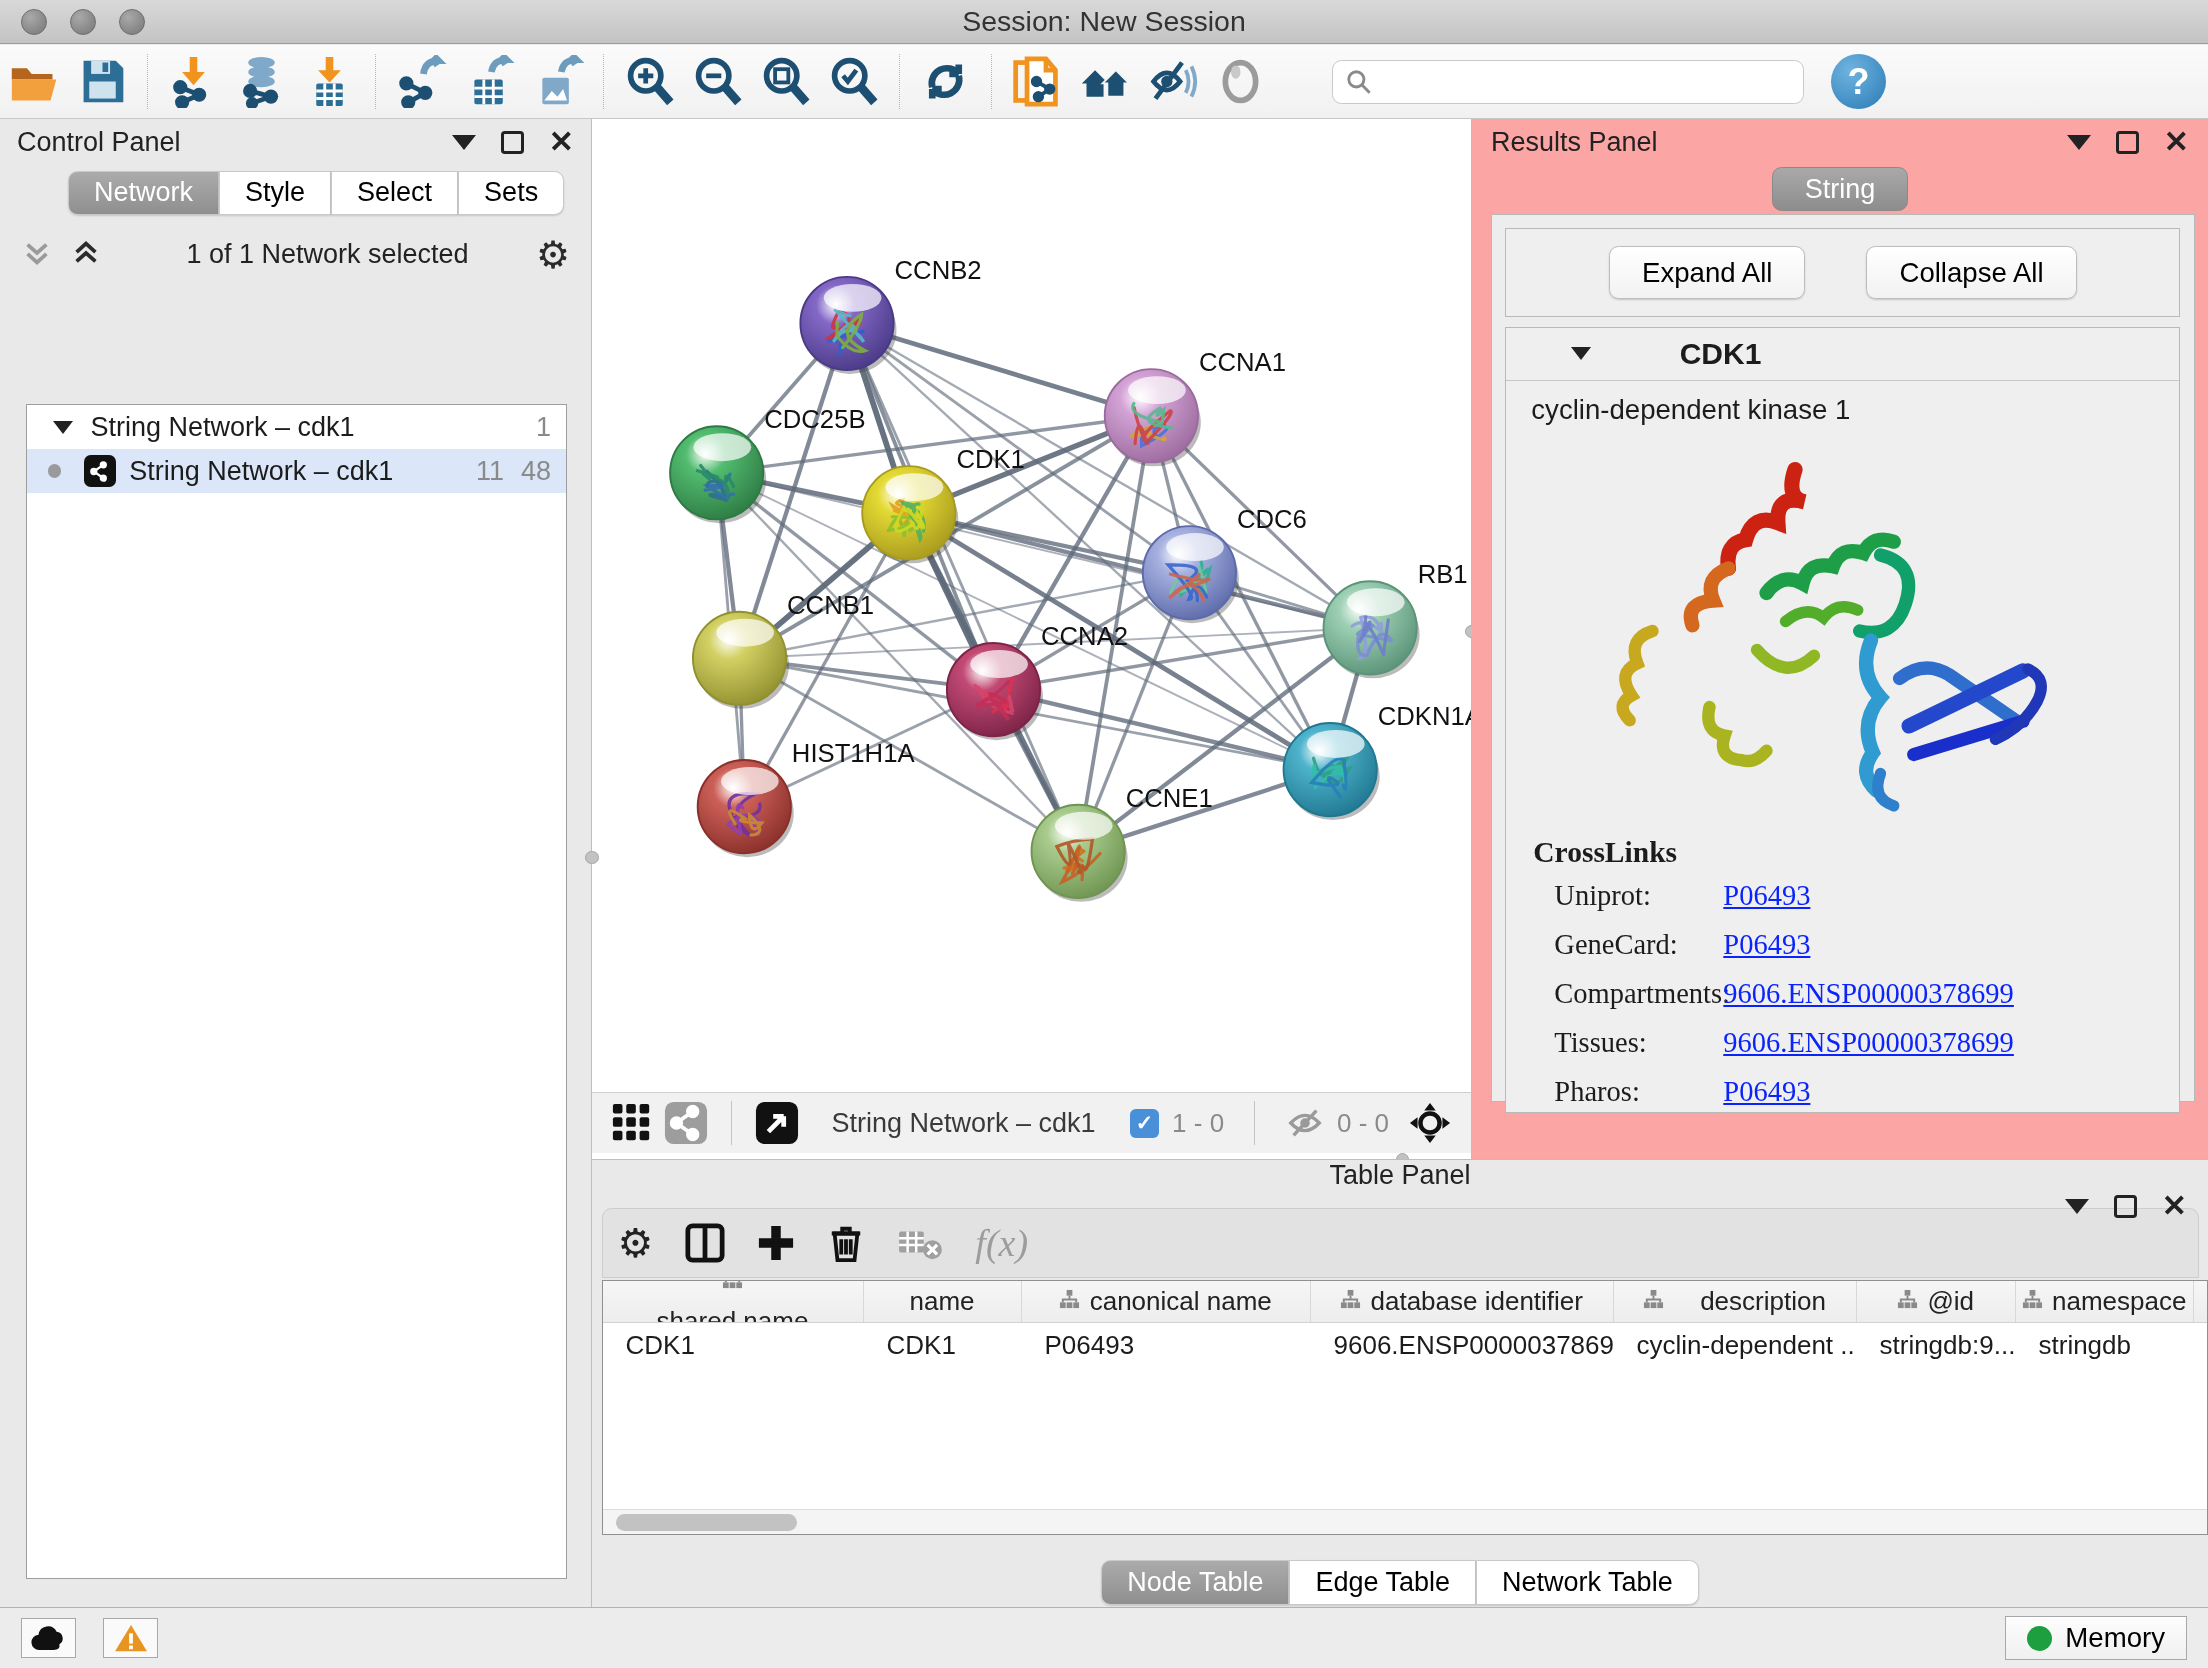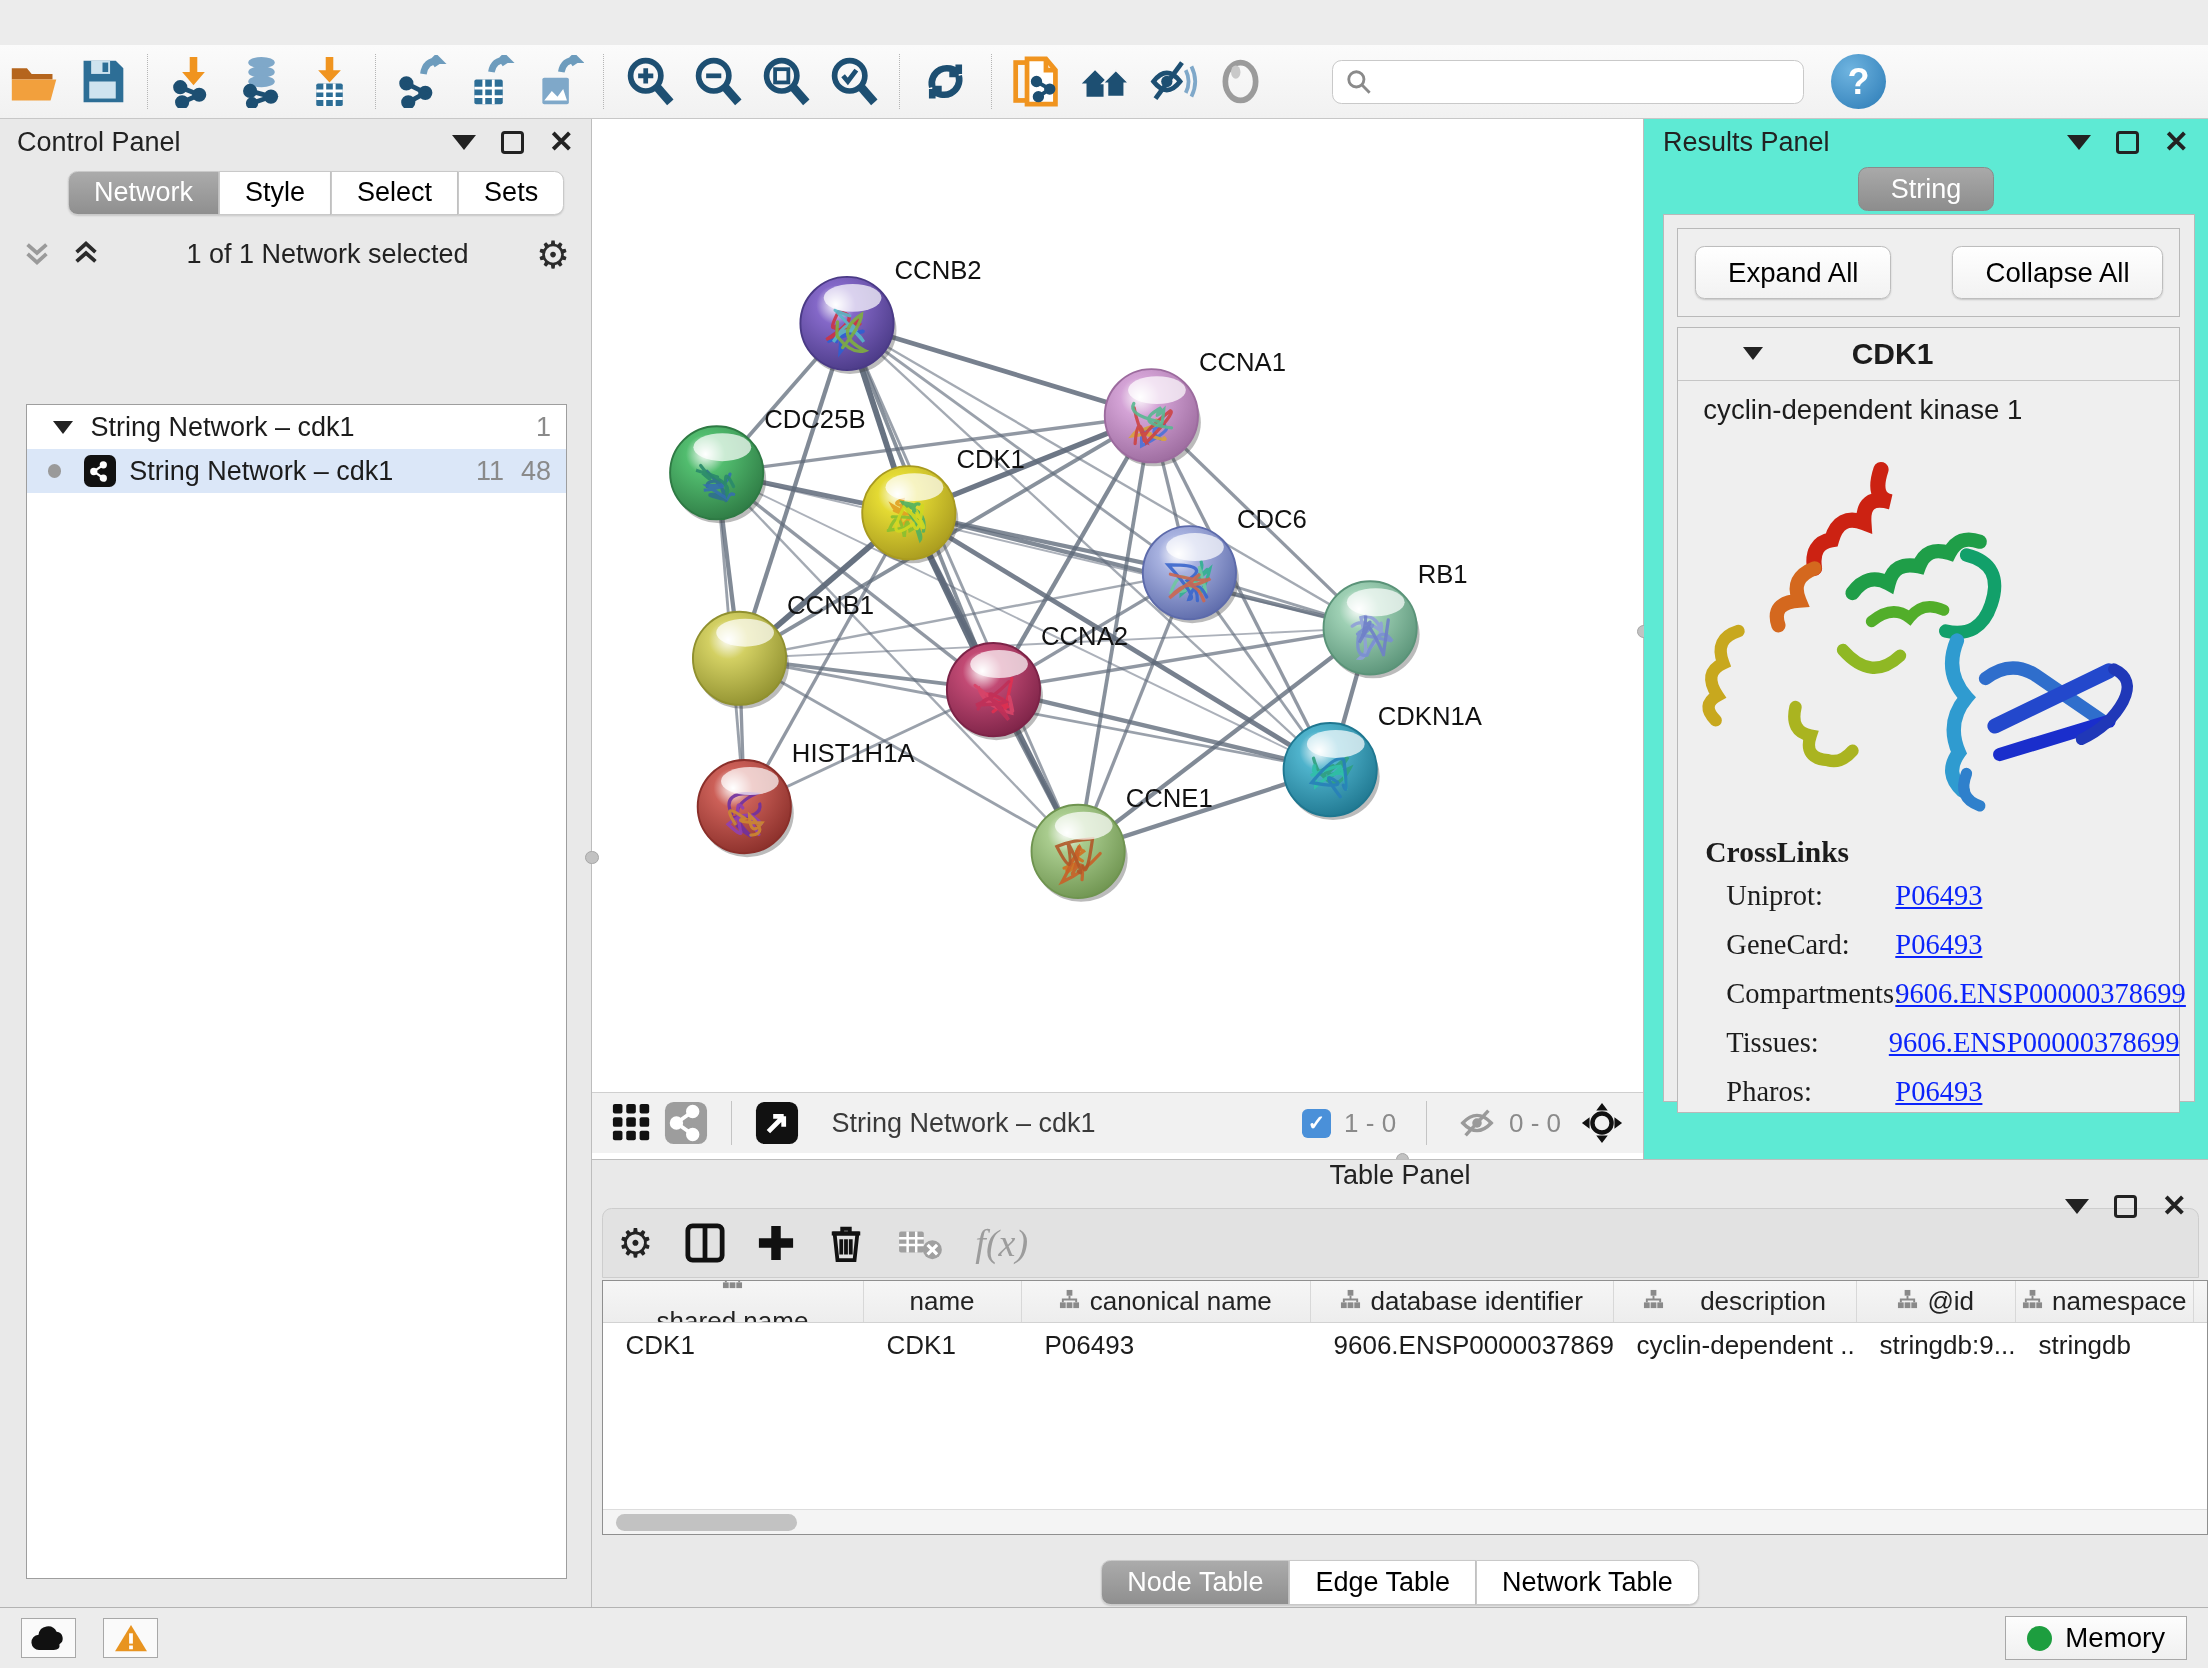--- a/index.html
+++ b/index.html
@@ -80,21 +80,21 @@
     border-top:1px solid #cfcfcf; display:flex; align-items:center; padding:0 13.3px; }
   .nt-sep { width:0; height:44px; border-left:1px solid #c4c4c4; margin:0 17px; }
   .nt-btn { background:none; border:none; cursor:pointer; display:flex; align-items:center; justify-content:center; margin:0 5.7px; }
   .net-title { font-size:27px; color:#3a3a3a; margin-left:27px; }
   .nt-right { margin-left:auto; display:flex; align-items:center; gap:13.3px; }
   .nt-count { font-size:26px; color:#8a8a8a; }
   .cb-blue { width:28.5px; height:28.5px; border-radius:5.7px; background:#4a90d9; display:flex; align-items:center; justify-content:center; color:#fff; font-size:21px; font-weight:bold; }
   .split-handle { position:absolute; width:13.3px; height:13.3px; border-radius:50%; background:#c2c2c2; border:1px solid #a6a6a6; }
 
   
-  .results-panel { width:564px; background:#5eead4; position:relative; padding-top:0; }
+  .results-panel { width:736px; background:#fca5a5; position:relative; padding-top:0; }
   .rp-head { display:flex; align-items:center; height:46px; padding:0 19px; }
   .string-tab { display:block; margin:1.9px auto 0; background:linear-gradient(#a9a9a9,#8d8d8d);
     color:#fff; font-size:27px; padding:5.7px 32px; border:1px solid #8a8a8a; border-radius:9.5px; cursor:pointer; }
   .rp-outer { position:absolute; left:19px; right:13.3px; top:95px; bottom:57px;
     background:#ededed; border:1px solid #b9b9b9; padding:13.3px; }
   .rp-btnrow { background:#efefef; border:1px solid #b9b9b9; padding:17px 0; display:flex; justify-content:center; gap:61px; }
   .rp-btn { background:linear-gradient(#ffffff,#f2f2f2); border:1px solid #bdbdbd; border-radius:9.5px;
     font-size:27.6px; padding:9.5px 32px; cursor:pointer; box-shadow:0 1px 1.9px rgba(0,0,0,.18); }
   .rp-section { margin-top:9.5px; background:#efefef; border:1px solid #b9b9b9; height:786px; position:relative; }
   .rp-sec-head { display:flex; align-items:center; height:53px; border-bottom:1px solid #c6c6c6; padding-left:53px; }
@@ -136,20 +136,28 @@
     font-size:27.6px; cursor:pointer; }
   .mem-dot { width:25px; height:25px; border-radius:50%; background:#1d9e3f; }
 
   text.nodelabel { font-family:"Liberation Sans",sans-serif; font-size:27px; fill:#111; }
 </style>
 </head>
 <body>
 
 <div class="app">
 
+  <div class="titlebar">
+    <div class="traffic">
+      <span class="tl-dot"></span>
+      <span class="tl-dot"></span>
+      <span class="tl-dot"></span>
+    </div>
+    <span class="win-title">Session: New Session</span>
+  </div>
 
   <div class="toolbar">
     <button class="tb" title="">
       <svg viewBox="0 0 56 56">
           <path d="M4 14 h16 l5 6 h22 v6 H4z" fill="#b5651d"></path>
           <path d="M4 26 h47 l-6 22 H4z" fill="#f2a03d"></path>
         </svg>
     </button>
     <button class="tb">
       <svg viewBox="0 0 56 56">

